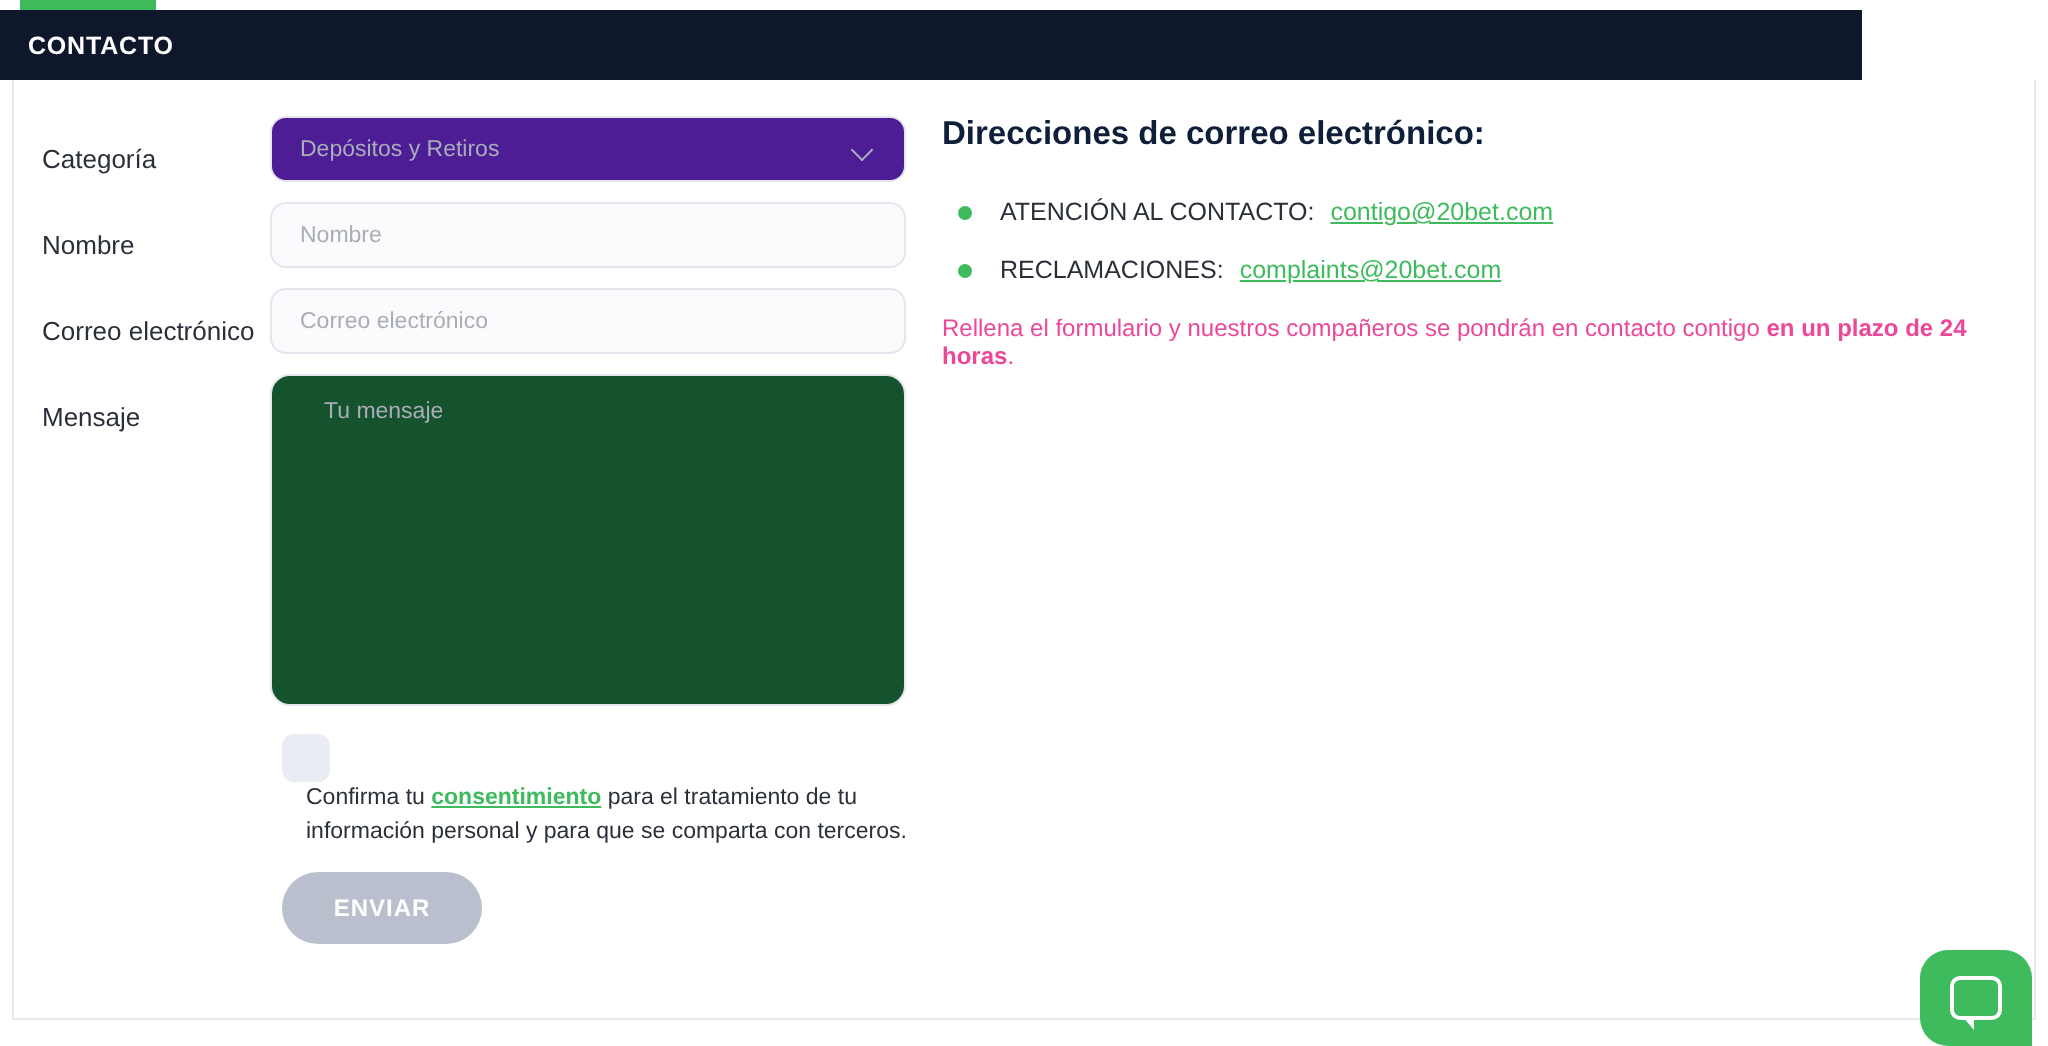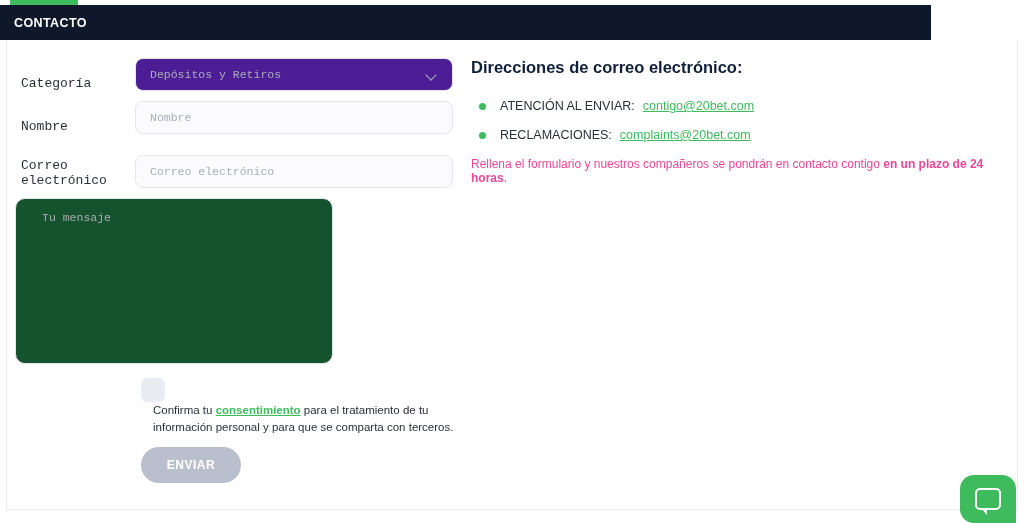--- a/index.html
+++ b/index.html
@@ -59,23 +59,22 @@
 
   
   .form-col {
     position: absolute;
     top: 18px;
     left: 8px;
     width: 452px;
   }
   .field-row {
     display: flex;
-    align-items: flex-end;
+    align-items: flex-start;
     margin-bottom: 10px;
-    font-family: Liberation Mono, monospace;
   }
   .field-label {
     width: 120px;
     padding-top: 14px;
     font-size: 13px;
     color: #2a2f3a;
     box-sizing: border-box;
     padding-left: 6px;
   }
   .field-control {
@@ -293,20 +292,21 @@
     <div class="field-row">
       <div class="field-label">Correo electrónico</div>
       <div class="field-control">
         <div class="input-box">
           <span>Correo electrónico</span>
         </div>
       </div>
     </div>
 
     <div class="field-row">
+      <div class="field-label">Mensaje</div>
       <div class="field-control">
         <div class="textarea-box">
           <span>Tu mensaje</span>
         </div>
       </div>
     </div>
 
     <div class="consent-row">
       <div class="checkbox"></div>
       <div class="consent-text">
@@ -316,21 +316,21 @@
 
     <button class="submit-btn">ENVIAR</button>
   </div>
 
   <div class="info-col">
     <h2 class="info-title">Direcciones de correo electrónico:</h2>
 
     <ul class="contact-list">
       <li class="contact-item">
         <span class="bullet"></span>
-        <span class="contact-label">ATENCIÓN AL ENVIAR:</span>
+        <span class="contact-label">ATENCIÓN AL CONTACTO:</span>
         <a class="contact-email" href="#">contigo@20bet.com</a>
       </li>
       <li class="contact-item">
         <span class="bullet"></span>
         <span class="contact-label">RECLAMACIONES:</span>
         <a class="contact-email" href="#">complaints@20bet.com</a>
       </li>
     </ul>
 
     <div class="info-note">

